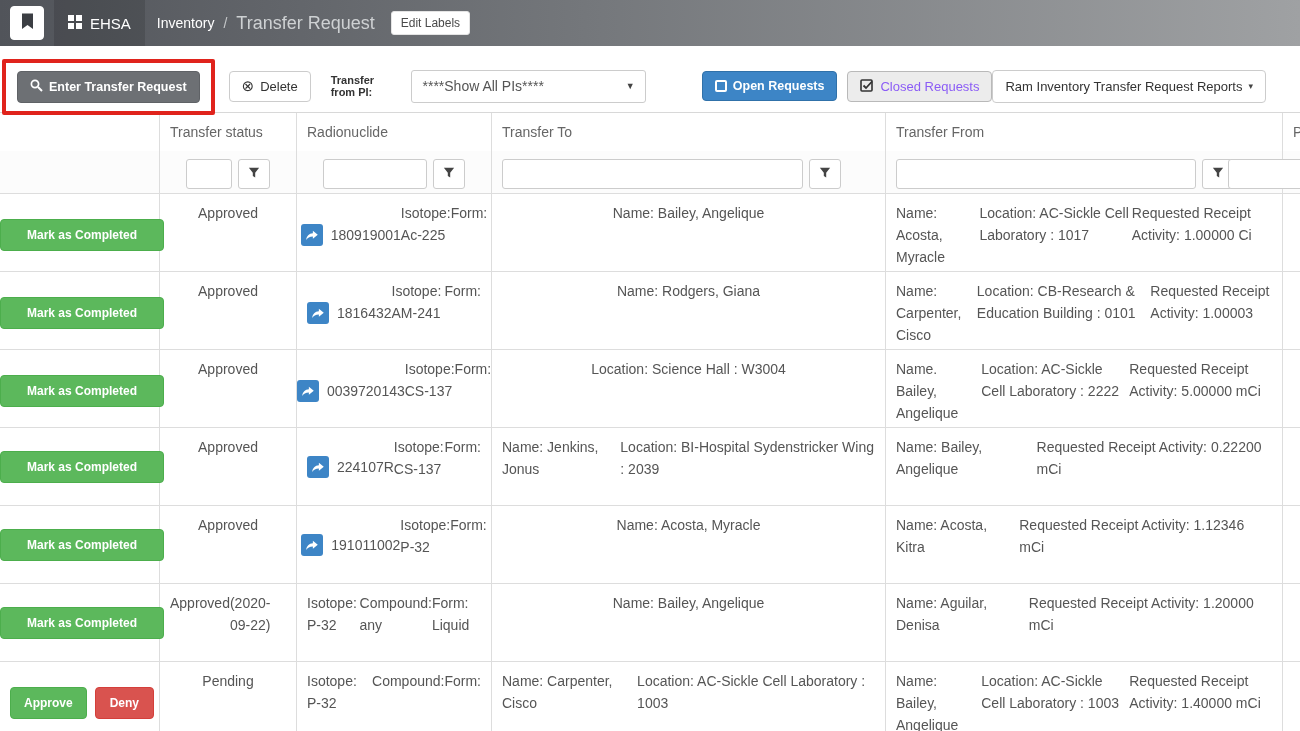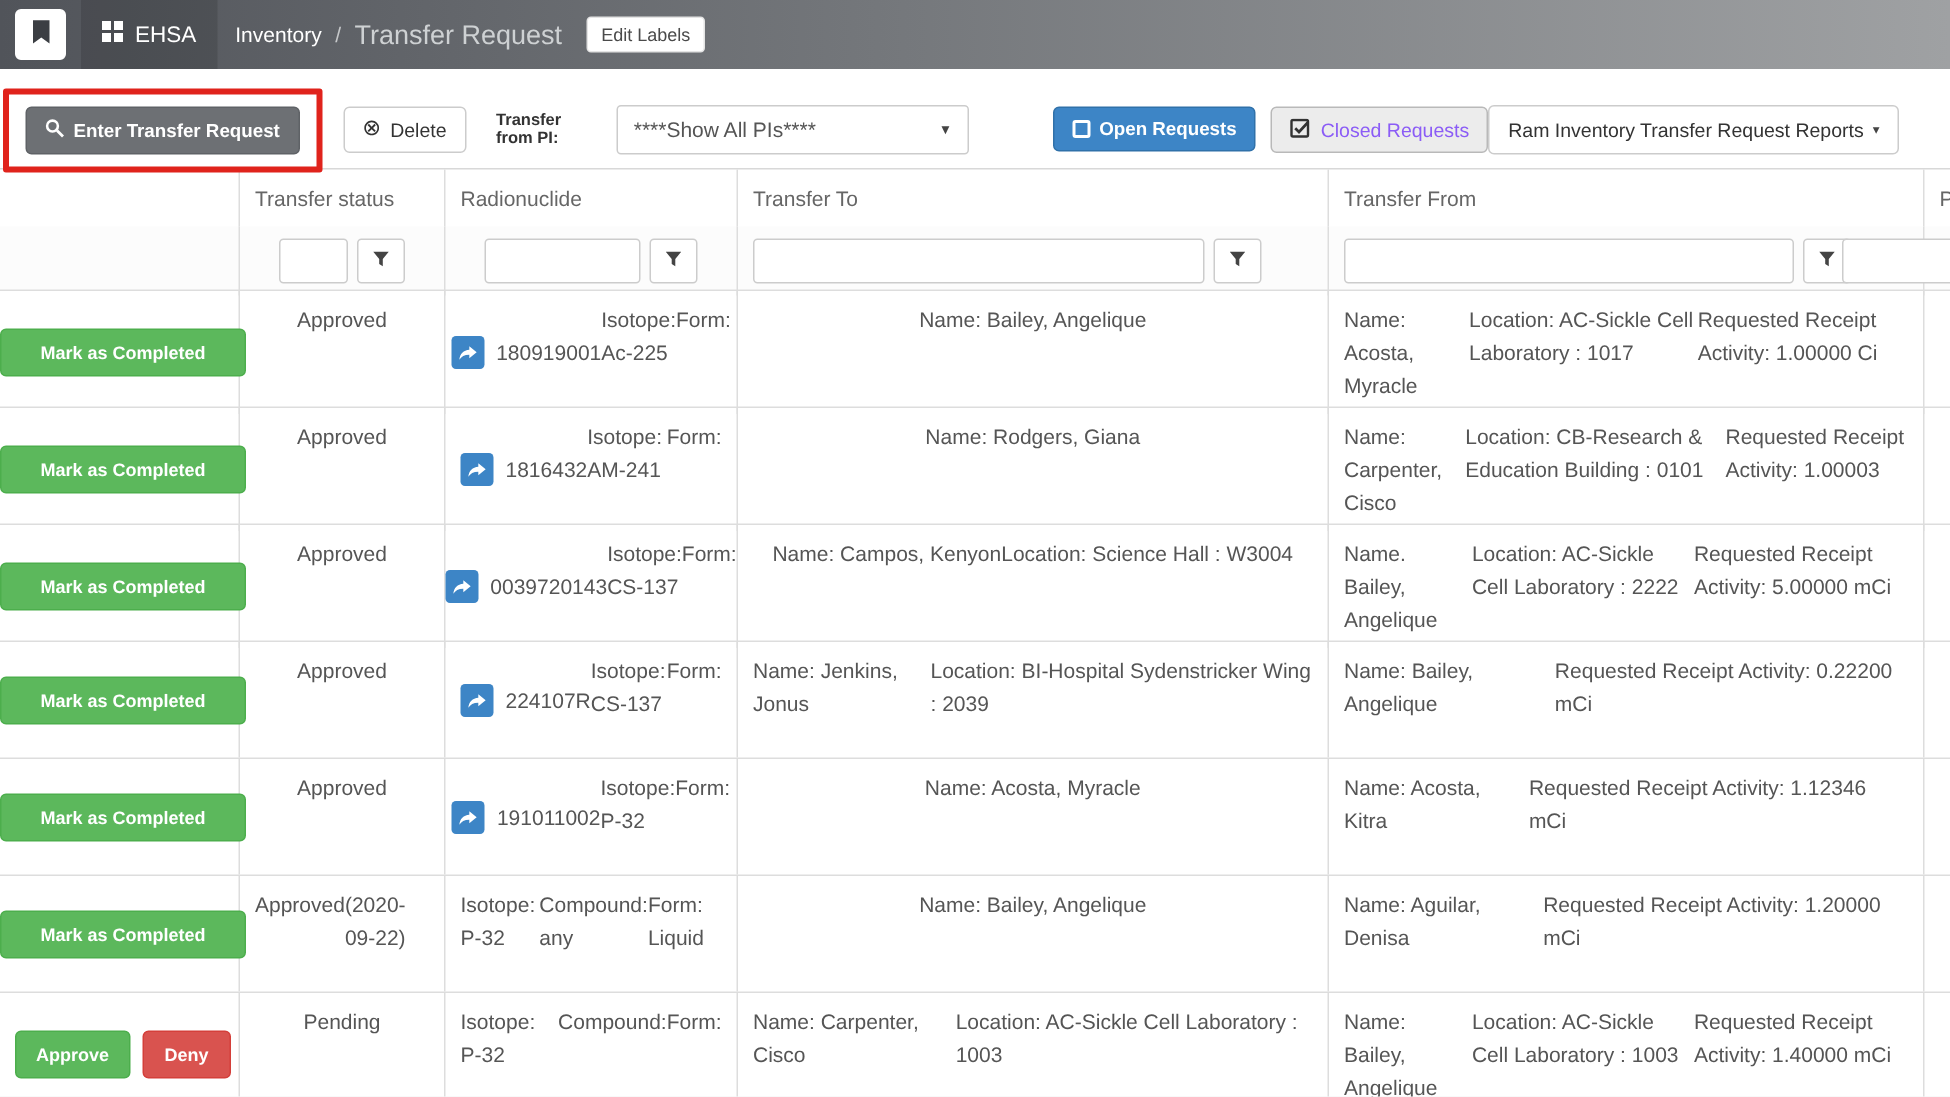--- a/index.html
+++ b/index.html
@@ -268,21 +268,20 @@
               <svg width="14" height="14" viewBox="0 0 16 16">
                 <path d="M9 3.2 L14.6 7.8 L9 12.4 V9.7 C5.2 9.7 2.9 11.1 1.4 13.6 C1.8 9 4.6 6.2 9 5.9 Z" fill="#fff"></path>
               </svg>
             </span>
           <span>0039720143</span>
         </div>
         <div class="line">Isotope: CS-137</div>
         <div class="line">Form:</div>
       </div>
       <div class="td">
-        <div class="line">Name: Campos, Kenyon</div>
         <div class="line">Location: Science Hall : W3004</div>
       </div>
       <div class="td">
         <div class="line">Name. Bailey, Angelique</div>
         <div class="line">Location: AC-Sickle Cell Laboratory : 2222</div>
         <div class="line">Requested Receipt Activity: 5.00000 mCi</div>
       </div>
       <div class="td"></div>
     </div>
 

